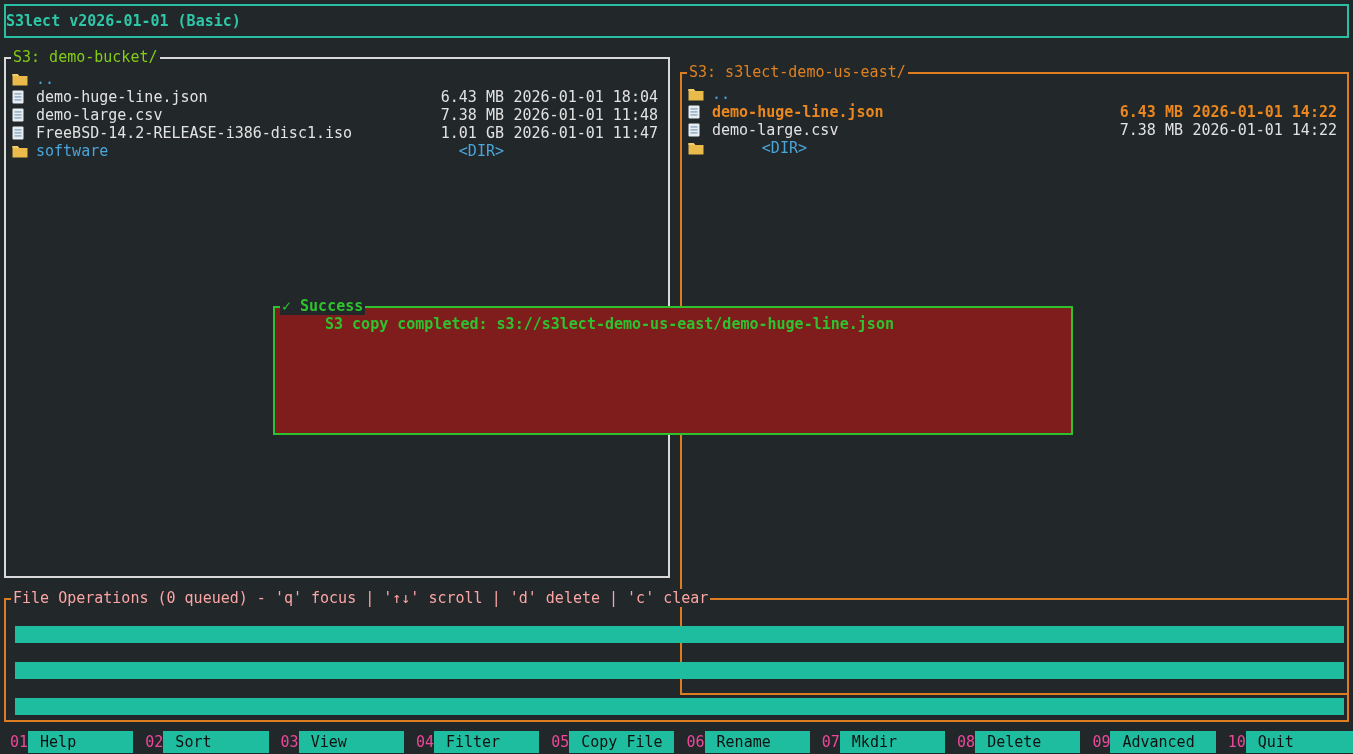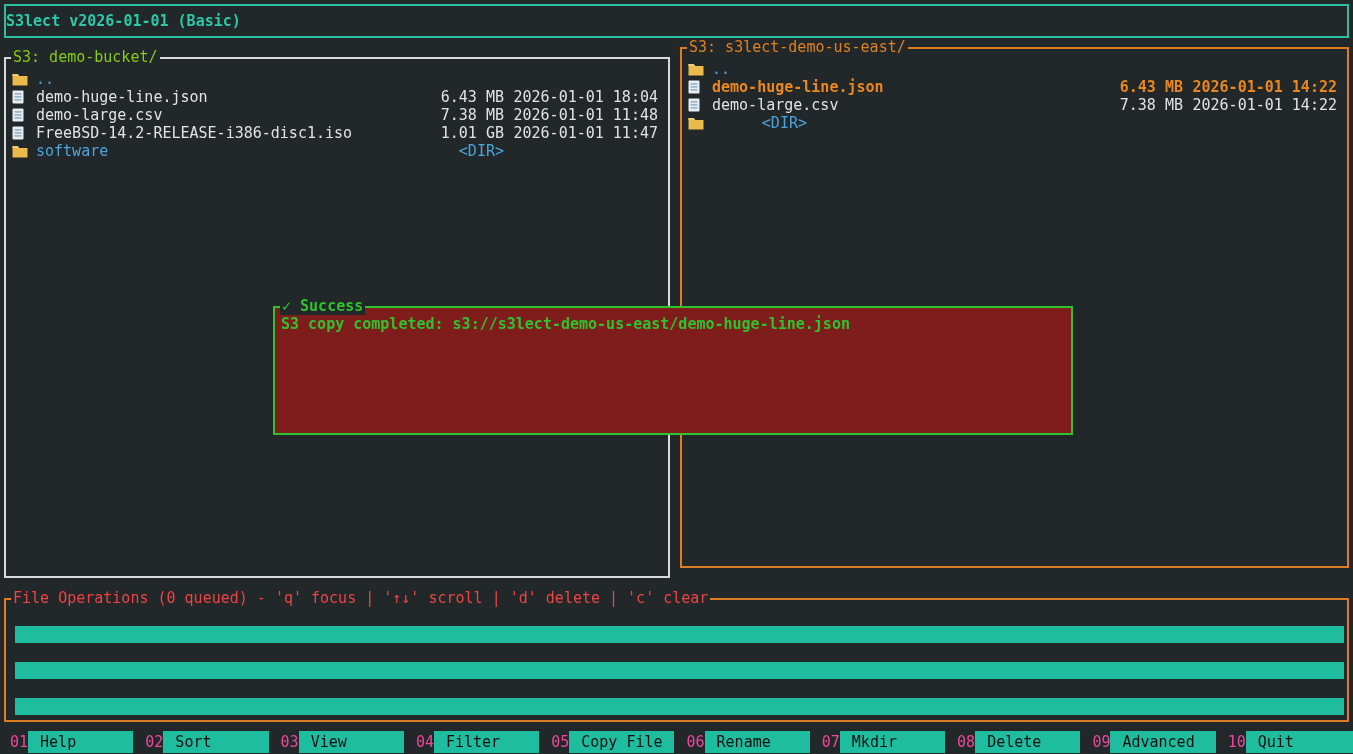--- a/index.html
+++ b/index.html
@@ -15,43 +15,43 @@
     padding:0 2px; white-space:pre;
   }
   
   #titlebar {
     left:4px; top:4px; width:1345px; height:34px; border-color:#2abfa3;
     display:flex; align-items:center; justify-content:flex-start;
     color:#2dc8a8; font-weight:bold;
   }
   
   #panel-left  { left:4px;   top:57px; width:666px; height:521px; border-color:#d9d9d9; }
-  #panel-right { left:680px; top:47px; width:669px; height:521px; border-color:#de7c22; }
+  #panel-right { left:680px; top:72px; width:669px; height:623px; border-color:#de7c22; }
   #panel-left  .legend { color:#84cc16; }
   #panel-right .legend { color:#e0821f; }
   .rows { padding:11px 4px 0 6px; }
   .frow { display:flex; height:18px; align-items:center; white-space:pre; }
   .ficon { width:24px; display:inline-flex; align-items:center; }
   .ficon svg { display:block; }
   .fname { flex:1; overflow:hidden; }
   .fsize { width:95px; text-align:right; }
   .fdate { width:160px; text-align:right; padding-right:6px; }
   .frow.dir .fname, .frow.dir .fsize { color:#4aa5db; }
   .frow.file { color:#e2e2e2; }
   .frow.sel  { color:#ea871e; font-weight:bold; }
   
   #dialog {
     left:273px; top:306px; width:800px; height:129px;
     border-color:#2fc22f; background:#7f1d1d; z-index:5;
   }
   #dialog .legend { color:#2fc22f; font-weight:bold; }
-  #dialog .msg { padding:7px 6px; color:#2fc22f; font-weight:bold; white-space:pre; }
+  #dialog .msg { padding:7px 6px; color:#2fc22f; font-weight:bold; white-space:pre;margin-left:44px; }
   
   #ops { left:4px; top:598px; width:1345px; height:124px; border-color:#de7c22; }
-  #ops .legend { color:#ef4444; }
+  #ops .legend { color:#fca5a5; }
   #ops-rows { padding-top:7px; }
   .oprow { height:18px; line-height:18px; white-space:pre; padding-left:6px; overflow:hidden; }
   .oprow.green { color:#2fbb2f; }
   .oprow.selw  { color:#f2f2f2; font-weight:bold; }
   .pbar { height:17px; margin:1px 3px 0 9px; }
   .pfill { height:100%; background:#1fbd9f; }
   
   #fbar { position:absolute; left:0; top:731px; width:1353px; height:22px; display:flex; }
   .fkey { flex:1; display:flex; line-height:22px; cursor:default; }
   .fnum { color:#ec4899; padding-left:10px; white-space:pre; }

